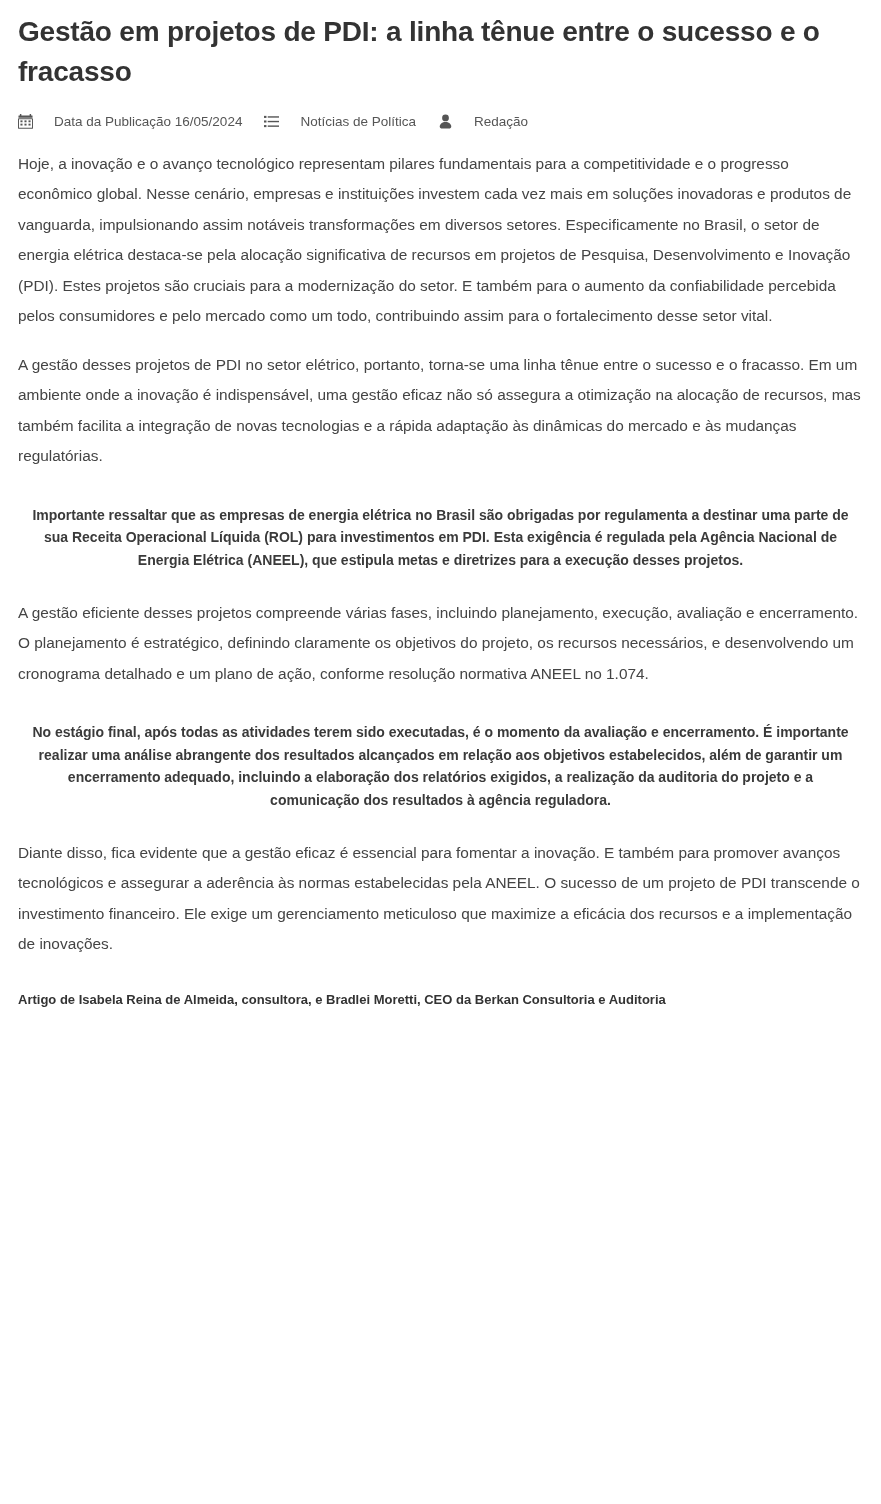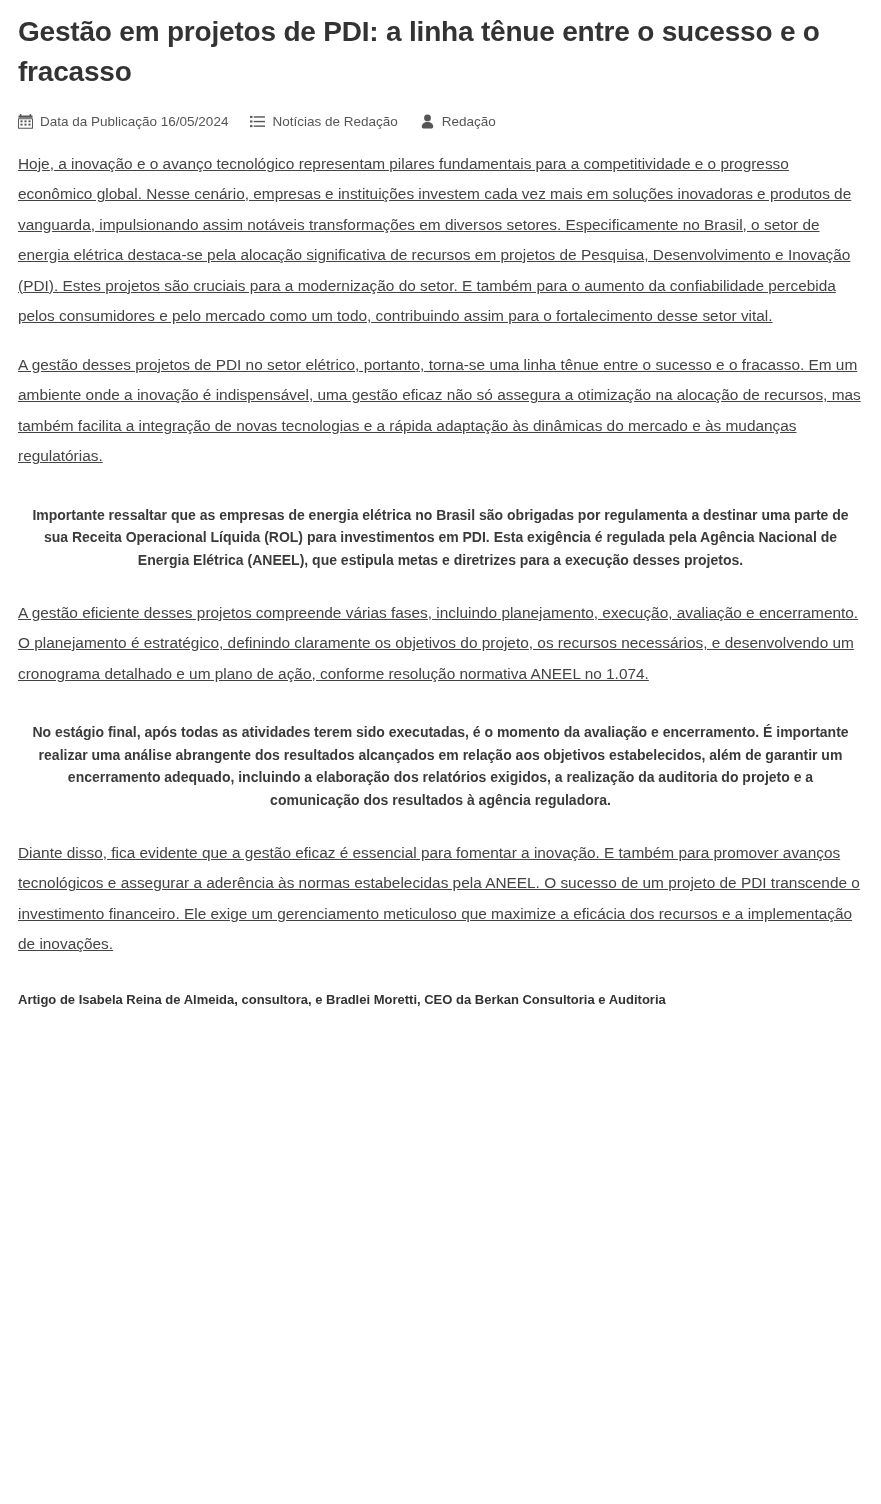--- a/index.html
+++ b/index.html
@@ -32,39 +32,39 @@
     flex-wrap: wrap;
     margin: 22px 0 4px 0;
     font-size: 13.5px;
     color: #555555;
   }
   .meta-item {
     display: inline-flex;
     align-items: center;
     margin-right: 22px;
     white-space: nowrap;
+    gap: 14px;
   }
   .meta-icon {
     display: inline-flex;
     align-items: center;
     justify-content: center;
     width: 15px;
     height: 15px;
     margin-right: 7px;
     color: #555555;
     flex: 0 0 auto;
   }
   .meta-icon svg { display: block; }
   p.body-text {
     font-size: 15.4px;
     line-height: 1.98;
     color: #444444;
     margin: 18px 0 0 0;
     text-align: left;
-    text-decoration: underline;
   }
   p.body-text:first-of-type { margin-top: 20px; }
   .pullquote {
     font-size: 14px;
     line-height: 1.62;
     font-weight: 700;
     color: #3a3a3a;
     text-align: center;
     margin: 32px 0 26px 0;
     padding: 0 8px;
@@ -108,21 +108,21 @@
       <span class="meta-icon">
         <svg width="15" height="15" viewBox="0 0 16 16" fill="currentColor" aria-hidden="true">
           <rect x="0" y="2" width="2.6" height="2.2"></rect>
           <rect x="4" y="2.4" width="12" height="1.5"></rect>
           <rect x="0" y="6.9" width="2.6" height="2.2"></rect>
           <rect x="4" y="7.3" width="12" height="1.5"></rect>
           <rect x="0" y="11.8" width="2.6" height="2.2"></rect>
           <rect x="4" y="12.2" width="12" height="1.5"></rect>
         </svg>
       </span>
-      <span>Notícias de Redação</span>
+      <span>Notícias de Política</span>
     </span>
 
     <span class="meta-item">
       <span class="meta-icon">
         <svg width="15" height="15" viewBox="0 0 16 16" fill="currentColor" aria-hidden="true">
           <circle cx="8" cy="4.2" r="3.6"></circle>
           <path d="M8 8.6c-3.4 0-6.1 2.1-6.1 4.7 0 1.4 1 2.2 2.4 2.2h7.4c1.4 0 2.4-0.8 2.4-2.2 0-2.6-2.7-4.7-6.1-4.7z"></path>
         </svg>
       </span>
       <span>Redação</span>

